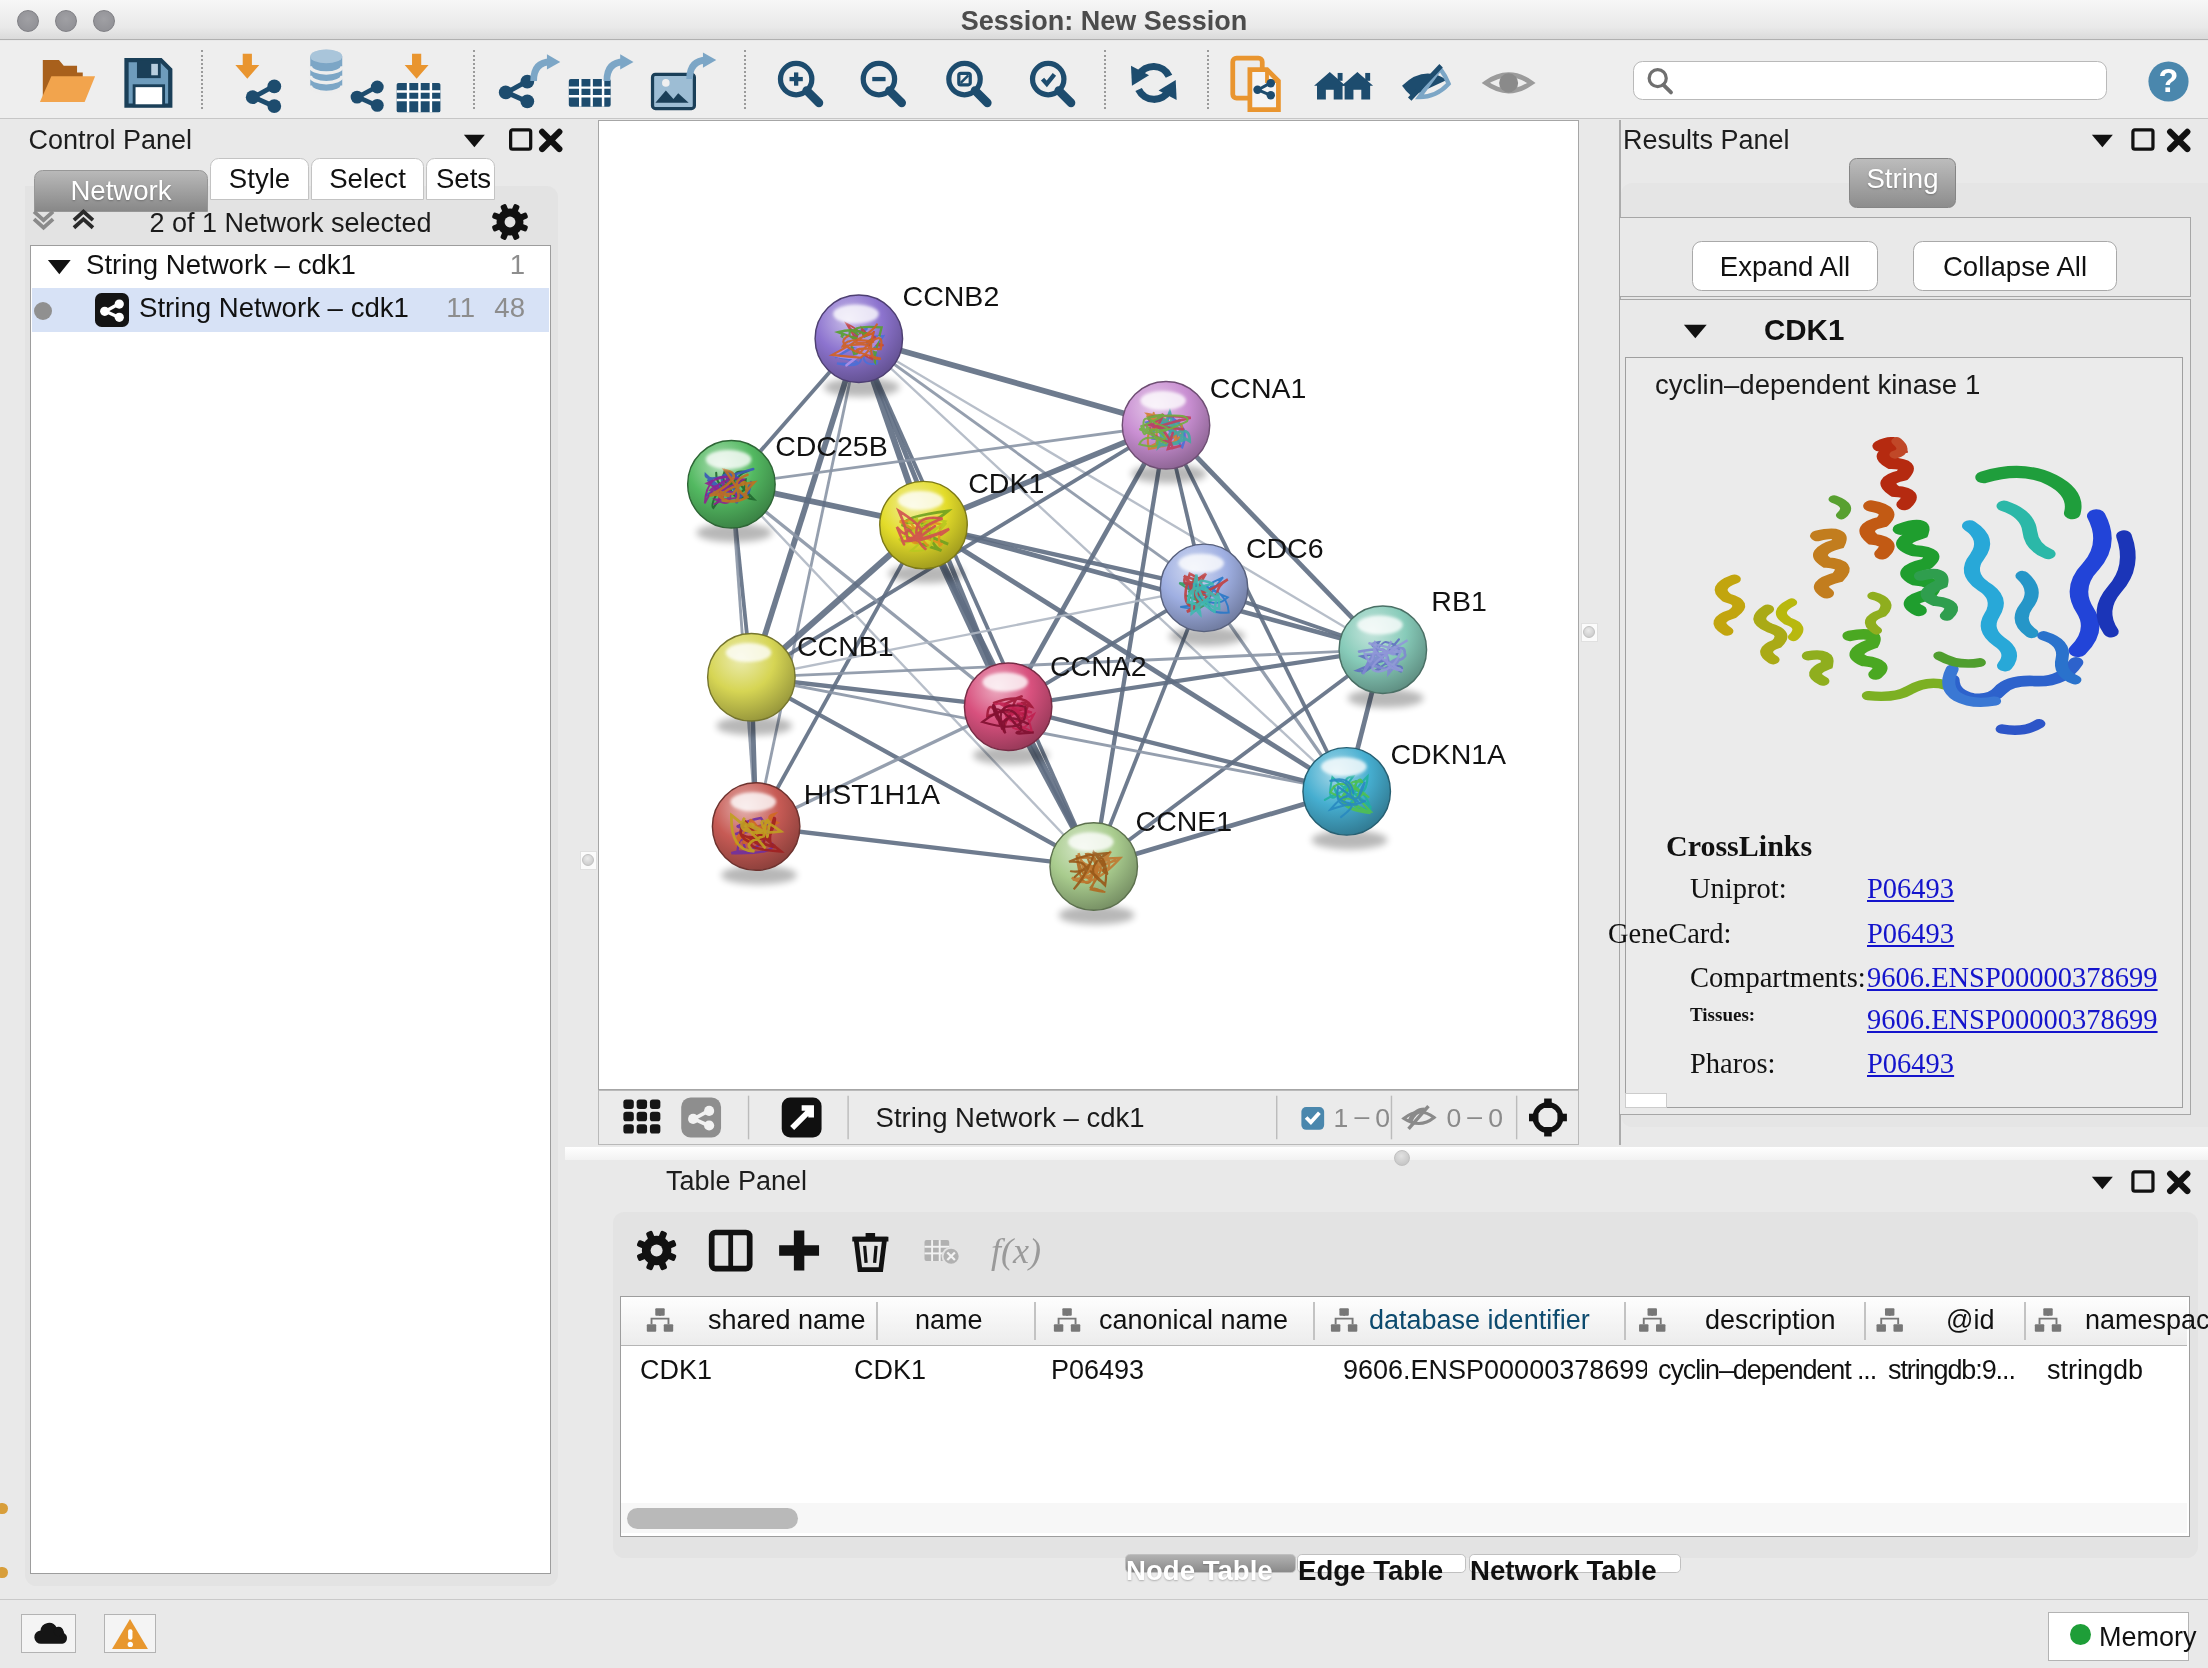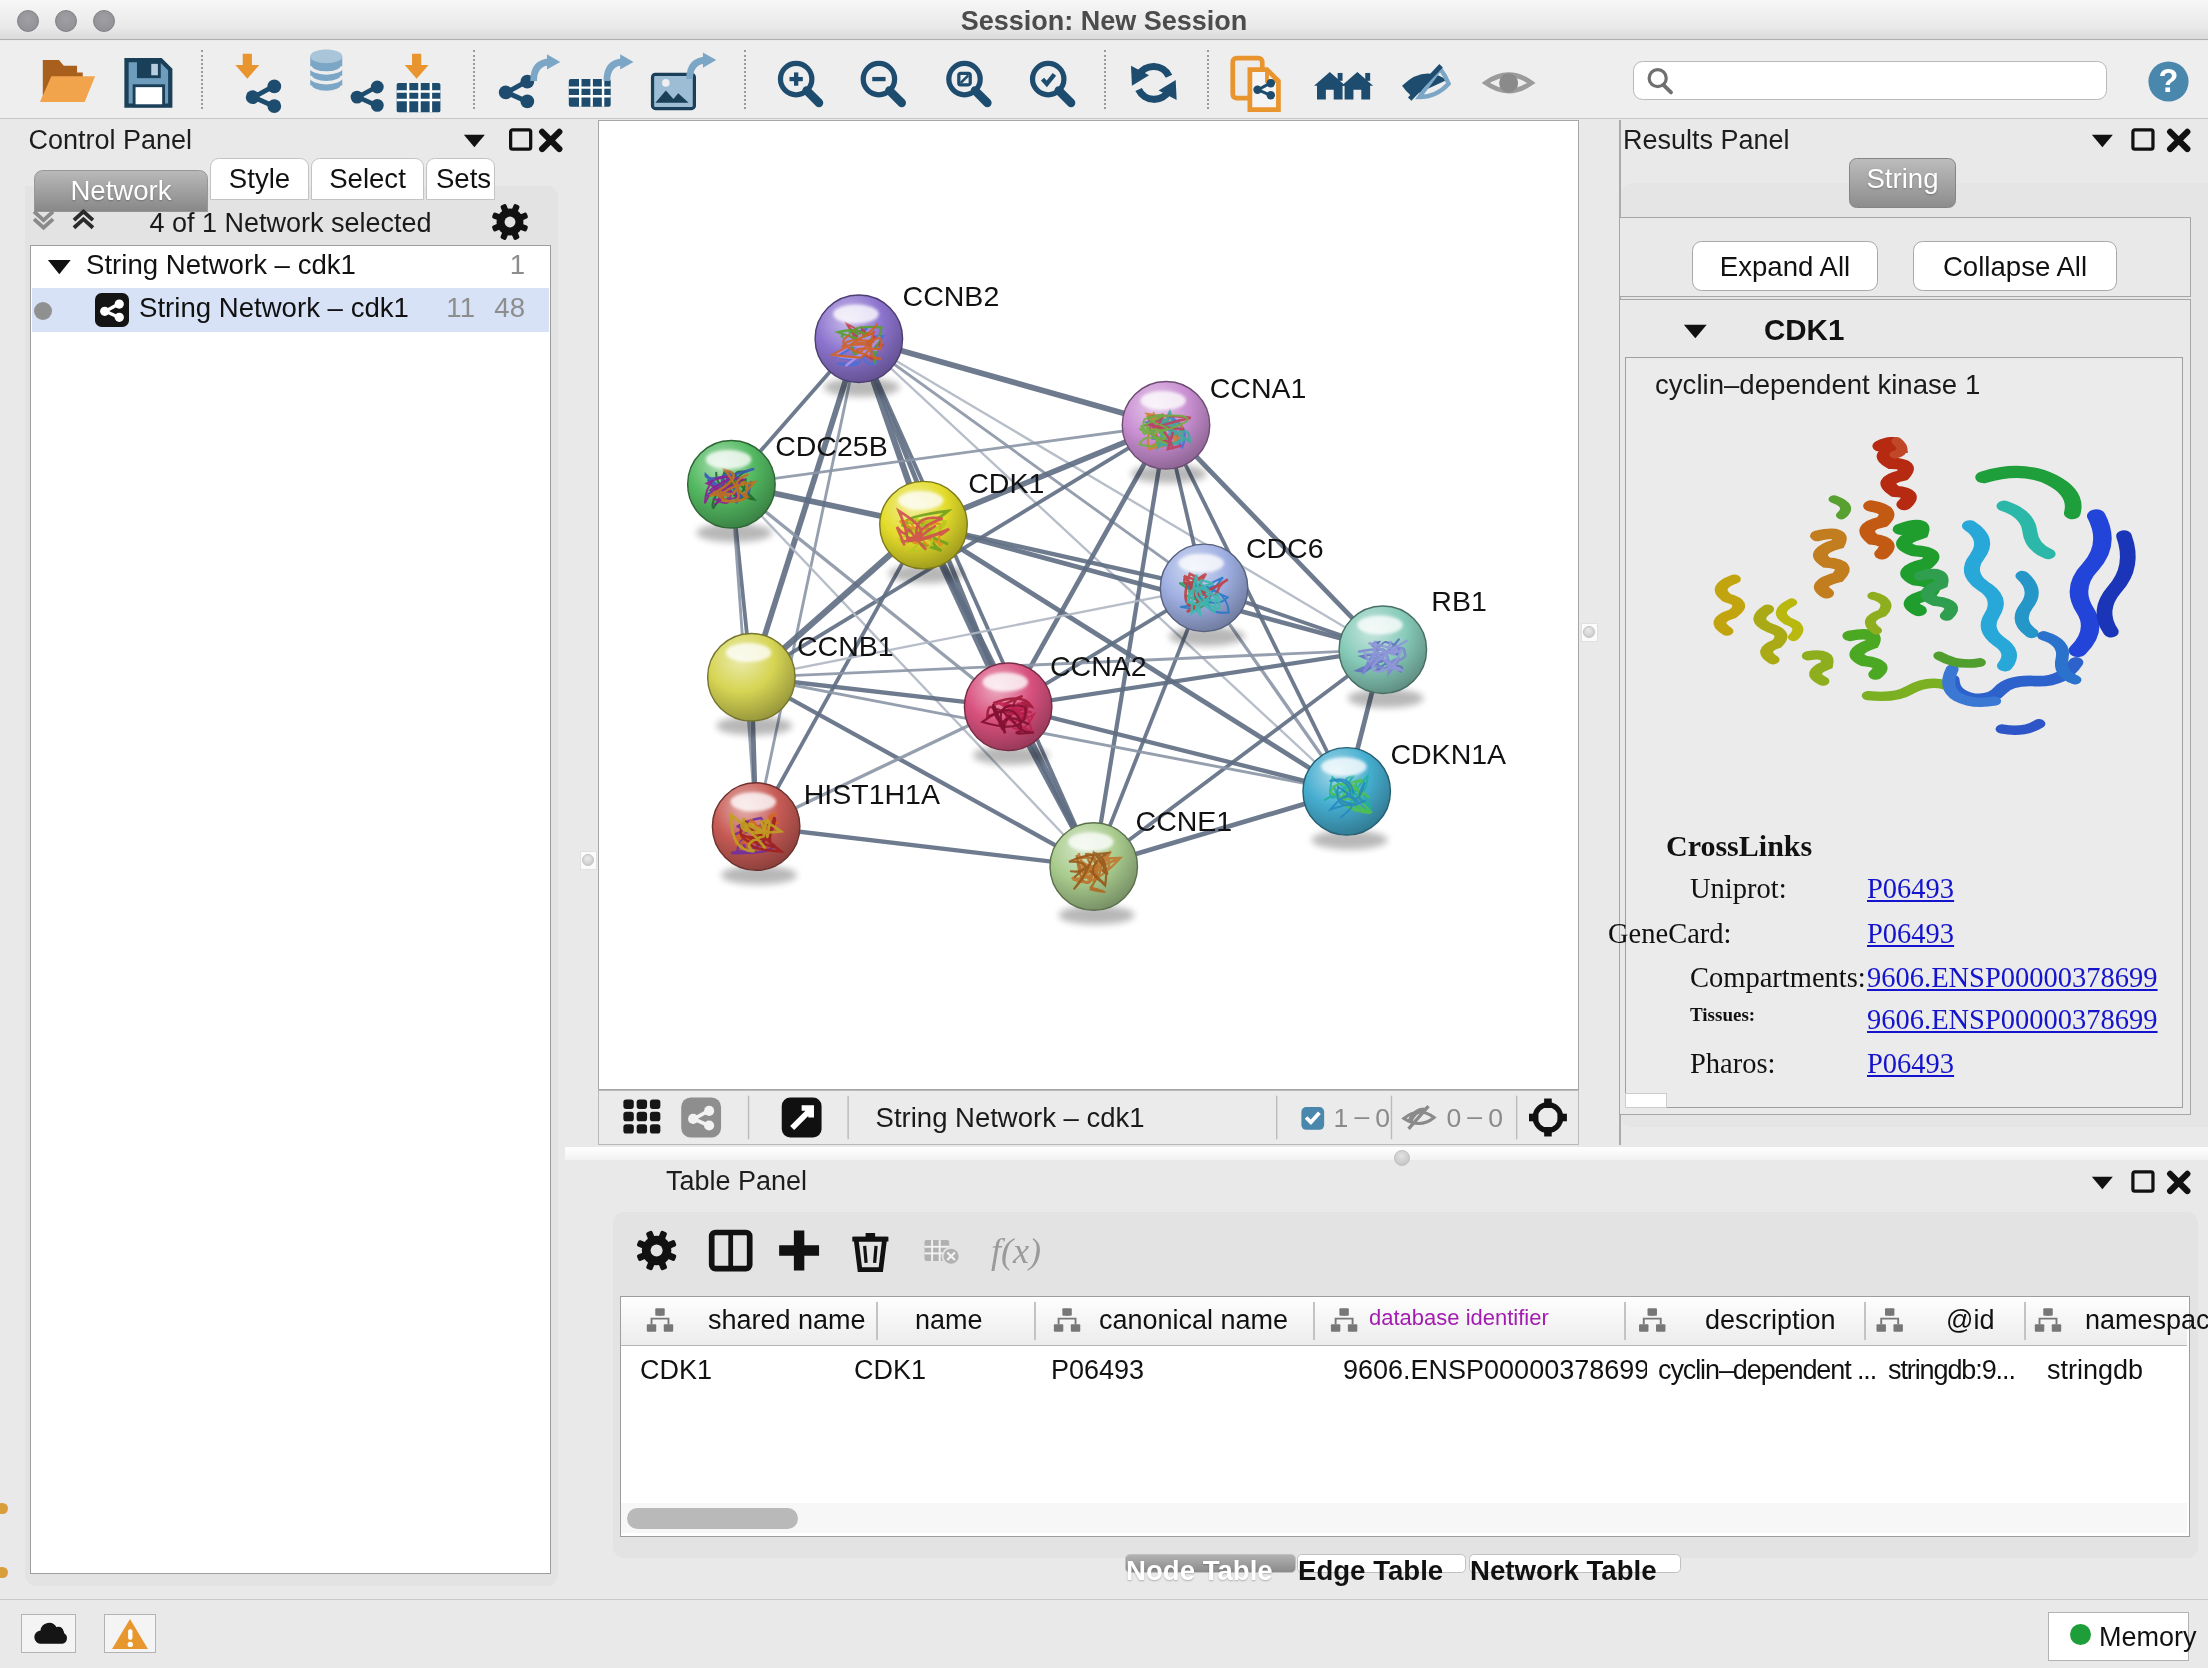--- a/index.html
+++ b/index.html
@@ -225,21 +225,21 @@
   </svg>
 <div id="cp-body" class="abs"></div>
 <div class="tab sel" style="left:34px; width:174px;margin-top:12px;">Network</div>
 <div class="tab" style="left:210px; width:99px;">Style</div>
 <div class="tab" style="left:311px; width:113px;">Select</div>
 <div class="tab" style="left:426px; width:69px;padding-left:6px;">Sets</div>
 <svg class="abs" style="left:30px;top:204px;" width="86" height="38" viewBox="0 0 90 40">
     <path d="M4,8 l10,9 10,-9 M4,16 l10,9 10,-9" fill="none" stroke="#8a8a8a" stroke-width="4"></path>
     <path d="M46,17 l10,-9 10,9 M46,25 l10,-9 10,9" fill="none" stroke="#2a2a2a" stroke-width="4"></path>
   </svg>
-<div class="abs" style="left:129px;top:208px;width:323px;text-align:center;font-size:27px;color:#1a1a1a;">4 of 1 Network selected</div>
+<div class="abs" style="left:129px;top:208px;width:323px;text-align:center;font-size:27px;color:#1a1a1a;">2 of 1 Network selected</div>
 <svg class="abs" style="left:489px;top:201px;" width="42" height="42" viewBox="0 0 44 44">
     <g transform="translate(22,22)">
       <rect x="-3.2" y="-19.6" width="6.5" height="8.6" rx="2" fill="#111" transform="rotate(22.5)"></rect>
       <rect x="-3.2" y="-19.6" width="6.5" height="8.6" rx="2" fill="#111" transform="rotate(67.5)"></rect>
       <rect x="-3.2" y="-19.6" width="6.5" height="8.6" rx="2" fill="#111" transform="rotate(112.5)"></rect>
       <rect x="-3.2" y="-19.6" width="6.5" height="8.6" rx="2" fill="#111" transform="rotate(157.5)"></rect>
       <rect x="-3.2" y="-19.6" width="6.5" height="8.6" rx="2" fill="#111" transform="rotate(202.5)"></rect>
       <rect x="-3.2" y="-19.6" width="6.5" height="8.6" rx="2" fill="#111" transform="rotate(247.5)"></rect>
       <rect x="-3.2" y="-19.6" width="6.5" height="8.6" rx="2" fill="#111" transform="rotate(292.5)"></rect>
       <rect x="-3.2" y="-19.6" width="6.5" height="8.6" rx="2" fill="#111" transform="rotate(337.5)"></rect>
@@ -717,21 +717,21 @@
     <g transform="translate(1508,26)" fill="#777777">
       <rect x="-5" y="-13" width="10" height="8" rx="1"></rect>
       <rect x="-14" y="4" width="10" height="8" rx="1"></rect>
       <rect x="4" y="4" width="10" height="8" rx="1"></rect>
       <path d="M-9,4 v-6 h18 v6 M0,-5 v-4" fill="none" stroke="#777777" stroke-width="2"></path>
     </g>
   </svg>
 <div class="hcell" style="left:708px;top:1305px;position:absolute;font-size:27px;color:#111;">shared name</div>
 <div class="hcell" style="left:915px;top:1305px;position:absolute;font-size:27px;color:#111;">name</div>
 <div class="hcell" style="left:1099px;top:1305px;position:absolute;font-size:27px;color:#111;">canonical name</div>
-<div class="hcell" style="left:1369px;top:1305px;position:absolute;font-size:22px;color:#a21caf;">database identifier</div>
+<div class="hcell" style="left:1369px;top:1305px;position:absolute;font-size:27px;color:#0c4a6e;">database identifier</div>
 <div class="hcell" style="left:1705px;top:1305px;position:absolute;font-size:27px;color:#111;">description</div>
 <div class="hcell" style="left:1946px;top:1305px;position:absolute;font-size:27px;color:#111;">@id</div>
 <div class="hcell" style="left:2085px;top:1305px;position:absolute;font-size:27px;color:#111;">namespac</div>
 <div class="colsep" style="left:876px;top:1302px;position:absolute;"></div>
 <div class="colsep" style="left:1034px;top:1302px;position:absolute;"></div>
 <div class="colsep" style="left:1313px;top:1302px;position:absolute;"></div>
 <div class="colsep" style="left:1624px;top:1302px;position:absolute;"></div>
 <div class="colsep" style="left:1864px;top:1302px;position:absolute;"></div>
 <div class="colsep" style="left:2024px;top:1302px;position:absolute;"></div>
 <div class="abs" style="left:640px;top:1355px;width:190px;overflow:hidden;white-space:nowrap;font-size:27px;color:#111;">CDK1</div>

